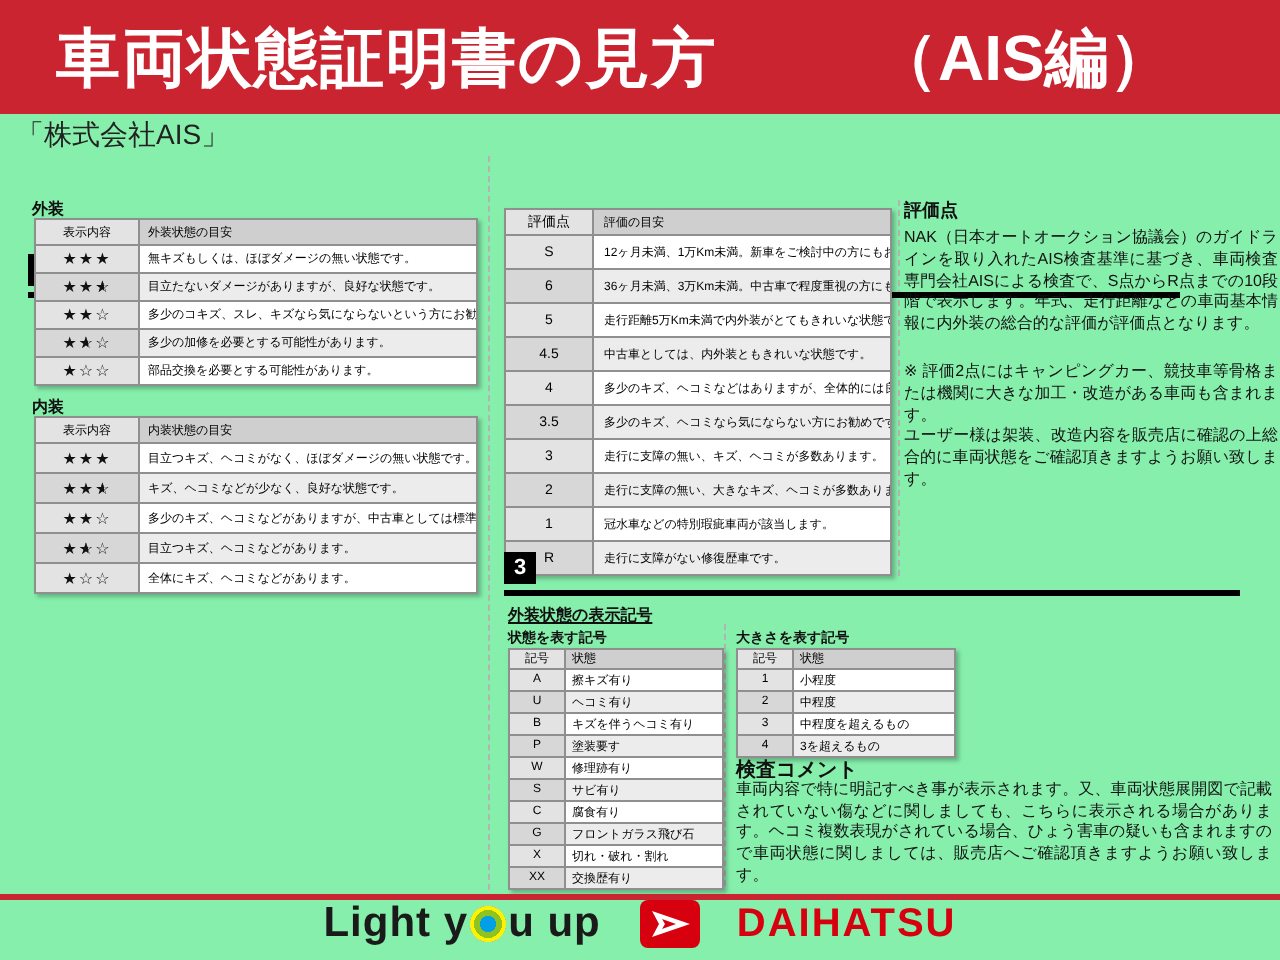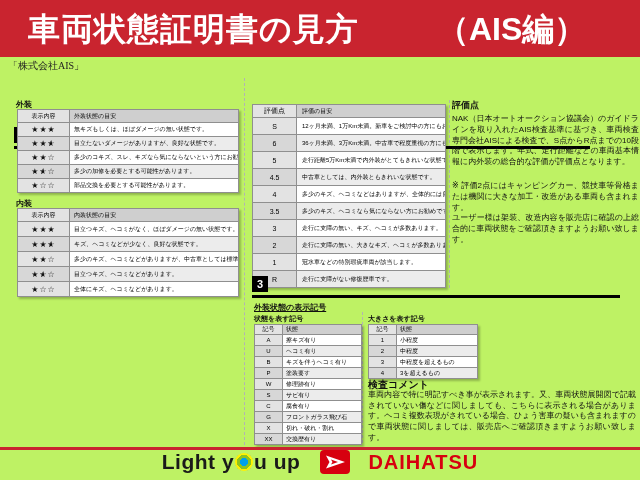--- a/index.html
+++ b/index.html
@@ -1,24 +1,24 @@
 <!DOCTYPE html>
 <html><head>
 <meta charset="utf-8">
 <style>
   * { margin:0; padding:0; box-sizing:border-box; }
   body { font-family:"Liberation Sans","DejaVu Sans",sans-serif; background:#fff; }
-  #page { position:relative; width:640px; height:480px; background:#bef264; overflow:hidden; }
+  #page { position:relative; width:640px; height:480px; background:#86efac; overflow:hidden; }
 
   
   .band { position:absolute; left:0; top:0; width:640px; height:57px; background:#c9242f; }
   .band .title { position:absolute; left:28px; top:8px; font-size:32px; font-weight:800; color:#fff; letter-spacing:1px; }
   .band .edition { position:absolute; left:437px; top:8px; font-size:32px; font-weight:800; color:#fff; }
 
-  .company { position:absolute; left:8px; top:59px; font-size:10px; color:#222;font-family:Liberation Serif, serif; }
+  .company { position:absolute; left:8px; top:59px; font-size:14px; color:#222; }
 
   
   .sec-head { position:absolute; display:flex; align-items:flex-end; border-bottom:3px solid #000; padding-bottom:3px; }
   .numbox { display:inline-flex; width:16px; height:16px; background:#000; color:#fff; font-size:11px; font-weight:700;
             align-items:center; justify-content:center; margin-right:6px; flex:0 0 auto; }
   .sec-title { font-size:13px; font-weight:800; color:#111; white-space:nowrap;margin-top:48px; }
 
   .mini-label { position:absolute; font-size:8px; font-weight:700; color:#111; }
   .mini-label.u { text-decoration:underline; }
 

